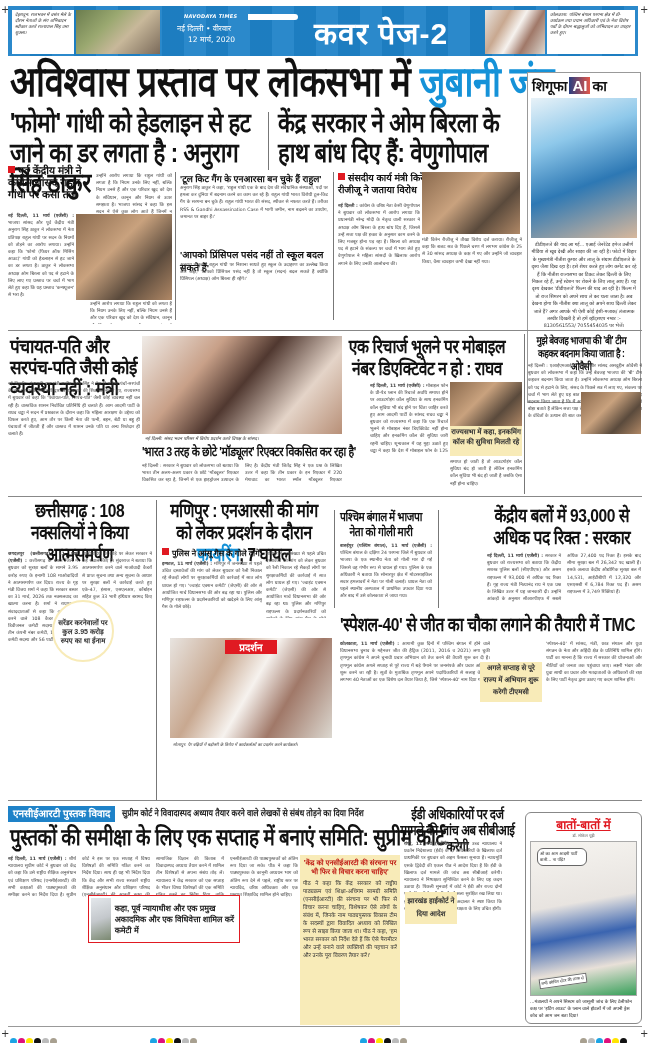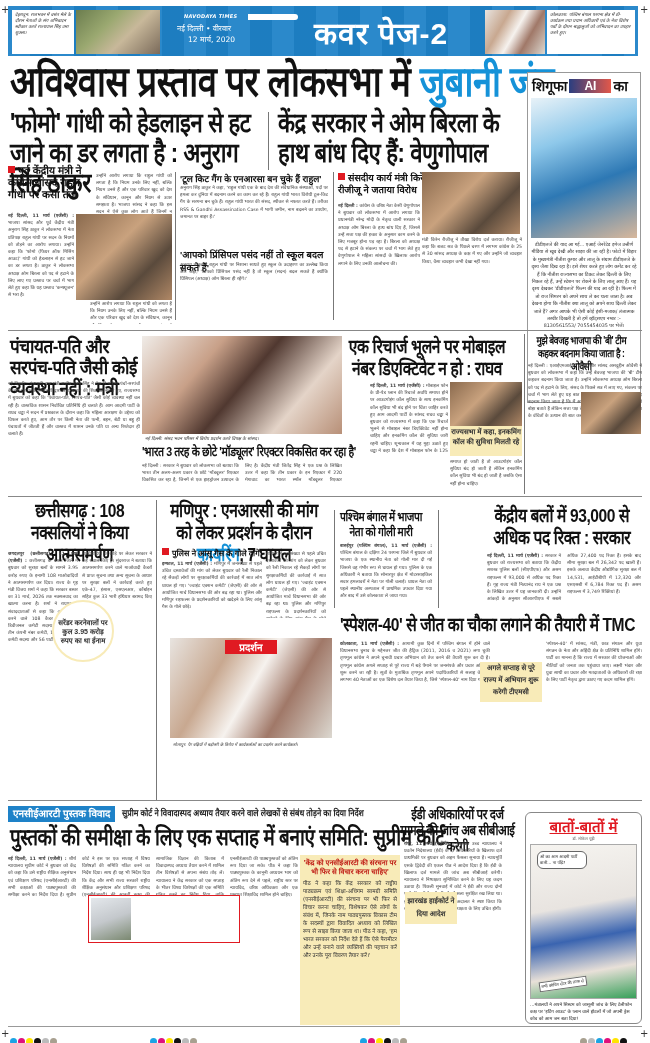--- a/index.html
+++ b/index.html
@@ -21,26 +21,26 @@
 .h-mid{font-size:23px;line-height:26px}
 .blue-t{color:#1592d8}
 .body{font-size:4.6px;line-height:7.2px;color:#444;text-align:justify;overflow:hidden}
 .rule-v{background:#777;width:1px}
 .rule-h{background:#888;height:1px}
 .kicker{font-family:"Liberation Sans",sans-serif;font-weight:bold;font-size:10.5px;line-height:12px;color:#111}
 .kicker .sq{display:inline-block;width:7px;height:7px;background:#e01a22;margin-right:3px;vertical-align:1px}
 .pull{background:#f8ebb8;font-family:"Liberation Sans",sans-serif;font-weight:bold;color:#333;text-align:center}
 .ai-box{border:1px solid #999;background:#fff}
 .ai-title{font-family:"Liberation Sans",sans-serif;font-weight:bold;font-size:14px;color:#111;display:flex;align-items:center;gap:2px;padding:3px 4px}
-.ai-badge{background:linear-gradient(90deg,#2a3e80,#e2584a);color:#fff;padding:0 15px;font-size:12px}
+.ai-badge{background:linear-gradient(90deg,#2a3e80,#e2584a);color:#fff;padding:0 3px;font-size:15px}
 .ai-img{background:linear-gradient(160deg,#e8f2f8,#8ec8ea 30%,#2d78b4 60%,#d8b89c)}
 .ncert-tag{background:#1e82c8;color:#fff;font-family:"Liberation Sans",sans-serif;font-weight:bold;font-size:10px;padding:1px 5px;line-height:14px}
 .ncert-strip{color:#222;font-family:"Liberation Sans",sans-serif;font-weight:bold;font-size:9px;line-height:14px}
 .reg{border-radius:50%;width:7px;height:7px;display:inline-block;margin-right:1px}
-.cartoon-head{color:#e01a22;font-family:"Liberation Sans",sans-serif;font-weight:bold;font-size:15px;text-align:center;text-decoration:underline}
+.cartoon-head{color:#e01a22;font-family:"Liberation Sans",sans-serif;font-weight:bold;font-size:12px;text-align:center;text-decoration:underline}
 .cartoon-img{background:linear-gradient(170deg,#f6f4f0,#e8e4e0 40%,#3a64b0 60%,#e8e0d8 80%,#38a05a)}
 .redbar{background:#e01a22;color:#fff;font-family:"Liberation Sans",sans-serif;font-weight:bold;font-size:10px;text-align:center}
 .crosshair{font-size:10px;color:#333;font-family:"DejaVu Sans",sans-serif}
 .yellow-box{background:#f8ebb8}
 </style>
 </head>
 <body>
 
 <div class="abs crosshair" style="left:1px;top:4px">+</div>
 <div class="abs crosshair" style="left:640px;top:4px">+</div>
@@ -137,20 +137,21 @@
 <div class="abs pull" style="left:480px;top:662px;width:62px;height:40px;font-size:7px;line-height:12px">अगले सप्ताह से पूरे राज्य में अभियान शुरू करेगी टीएमसी</div>
 <div class="abs body" style="left:546px;top:640px;width:96px;height:108px">'स्पेशल-40' में सांसद, मंत्री, छात्र संगठन और युवा संगठन के नेता और अहिंदी क्षेत्र के प्रतिनिधि शामिल होंगे। पार्टी का मानना है कि राज्य में सरकार की योजनाओं और नीतियों को जनता तक पहुंचाया जाए। लक्ष्मी भंडार और युवा साथी का प्रचार और मतदाताओं के अधिकारों की रक्षा के लिए पार्टी नेतृत्व द्वारा उठाए गए कदम शामिल होंगे।</div>
 <div class="abs rule-h" style="left:8px;top:800px;width:634px"></div>
 
 <div class="abs ncert-tag" style="left:8px;top:806px">एनसीईआरटी पुस्तक विवाद</div>
 <div class="abs ncert-strip" style="left:122px;top:806px;white-space:nowrap;transform:scaleX(.86);transform-origin:left">सुप्रीम कोर्ट ने विवादास्पद अध्याय तैयार करने वाले लेखकों से संबंध तोड़ने का दिया निर्देश</div>
 <h1 class="abs h-mid" style="left:10px;top:824px;font-size:23px;line-height:26px">पुस्तकों की समीक्षा के लिए एक सप्ताह में बनाएं समिति: सुप्रीम कोर्ट</h1>
 <div class="abs body" style="left:8px;top:855px;width:290px;height:170px;column-count:4;column-gap:6px"><b>नई दिल्ली, 11 मार्च (एजेंसी) :</b> <span>शीर्ष न्यायालय सुप्रीम कोर्ट ने बुधवार को केंद्र को कहा कि उसे राष्ट्रीय शैक्षिक अनुसंधान एवं प्रशिक्षण परिषद (एनसीईआरटी) की सभी कक्षाओं की पाठ्यपुस्तकों की समीक्षा करने का निर्देश दिया है। सुप्रीम कोर्ट ने इस पर एक सप्ताह में विषय विशेषज्ञों की समिति गठित करने का निर्देश दिया। साथ ही यह भी निर्देश दिया कि केंद्र और सभी राज्य सरकारें राष्ट्रीय शैक्षिक अनुसंधान और प्रशिक्षण परिषद (एनसीईआरटी) की आठवीं कक्षा की सामाजिक विज्ञान की किताब में विवादास्पद अध्याय तैयार करने में शामिल तीन विशेषज्ञों से अपना संबंध तोड़ लें।</span> <span>न्यायालय ने केंद्र सरकार को एक सप्ताह के भीतर विषय विशेषज्ञों की एक समिति गठित करने का निर्देश दिया, ताकि एनसीईआरटी की पाठ्यपुस्तकों को अंतिम रूप दिया जा सके। पीठ ने कहा कि पाठ्यपुस्तक के कानूनी अध्ययन भाग को अंतिम रूप देने से पहले, राष्ट्रीय स्तर पर न्यायविद, वरिष्ठ अधिवक्ता और एक प्रख्यात शिक्षाविद शामिल होने चाहिए।</span></div>
 <div class="abs" style="left:88px;top:895px;width:152px;height:48px;background:#fff;border:1px solid #e01a22;display:flex;align-items:center;gap:4px;padding:2px">
   <div class="photo" style="width:40px;height:42px;background:linear-gradient(160deg,#e4e8ec,#c4c8cc 50%,#7a8870)"></div>
+  <div style="font-family:'Liberation Sans',sans-serif;font-weight:bold;font-size:8px;line-height:11px;color:#222">कहा, पूर्व न्यायाधीश और एक प्रमुख अकादमिक और एक विधिवेत्ता शामिल करें कमेटी में</div>
 </div>
 <div class="abs yellow-box" style="left:300px;top:855px;width:100px;height:170px;padding:3px">
   <div style="font-family:'Liberation Sans',sans-serif;font-weight:bold;font-size:7px;line-height:9px;color:#c02018;text-align:center">'केंद्र को एनसीईआरटी की संरचना पर भी फिर से विचार करना चाहिए'</div>
   <div class="body" style="margin-top:3px;height:130px;font-size:5.5px;line-height:8px;color:#333">पीठ ने कहा कि केंद्र सरकार को राष्ट्रीय पाठ्यक्रम एवं शिक्षा-अधिगम सामग्री समिति (एनसीईआरटी) की संरचना पर भी फिर से विचार करना चाहिए, विशेषकर ऐसे लोगों के संबंध में, जिनके नाम पाठ्यपुस्तक विकास टीम के सदस्यों द्वारा विवादित अध्याय को लिखित रूप से साझा किया जाता था। पीठ ने कहा, 'हम भारत सरकार को निर्देश देते हैं कि ऐसे पैरामीटर और उन्हें बनाने वाले व्यक्तियों की पहचान करें और उनके पूरा विवरण तैयार करें।'</div>
 </div>
 
 <h1 class="abs" style="left:400px;top:806px;width:140px;white-space:normal;font-size:14px;line-height:16px;text-align:center">ईडी अधिकारियों पर दर्ज मामले की जांच अब सीबीआई करेगी</h1>
 <div class="abs body" style="left:404px;top:840px;width:98px;height:185px"><b>रांची, 11 मार्च (एजेंसी) :</b> <span>झारखंड उच्च न्यायालय ने प्रवर्तन निदेशालय (ईडी) के दो अधिकारियों के खिलाफ दर्ज प्राथमिकी पर बुधवार को अहम फैसला सुनाया है। न्यायमूर्ति एसके द्विवेदी की एकल पीठ ने आदेश दिया है कि ईडी के खिलाफ दर्ज मामले की जांच अब सीबीआई करेगी। न्यायालय ने निष्पक्षता सुनिश्चित करने के लिए यह कदम उठाया है।</span> <span>पिछली सुनवाई में कोर्ट ने ईडी और राज्य दोनों पक्षों की दलीलें सुनी थीं और फैसला सुरक्षित रख लिया था। बुधवार को फैसला सुनाते हुए अदालत ने स्पष्ट किया कि सीबीआई जांच ही मामले की निष्पक्षता के लिए उचित होगी।</span></div>
 <div class="abs pull" style="left:405px;top:892px;width:52px;height:32px;font-size:7px;line-height:13px;padding-top:2px">झारखंड हाईकोर्ट ने दिया आदेश</div>
 

